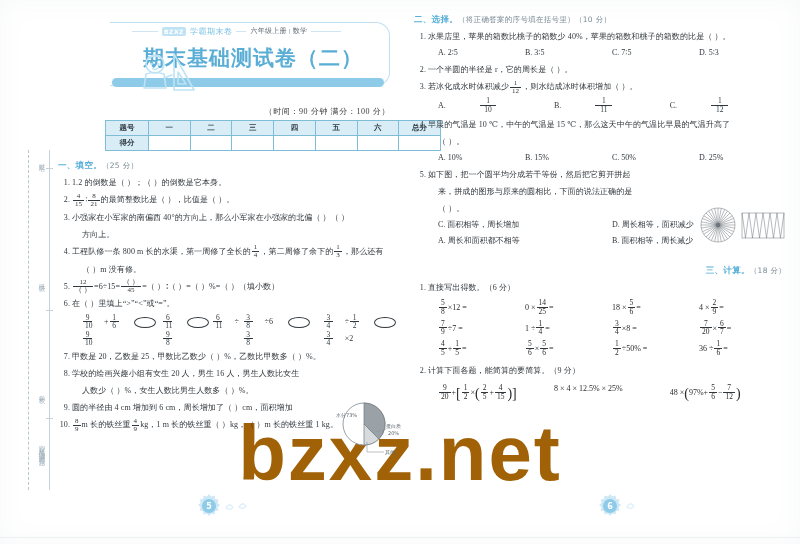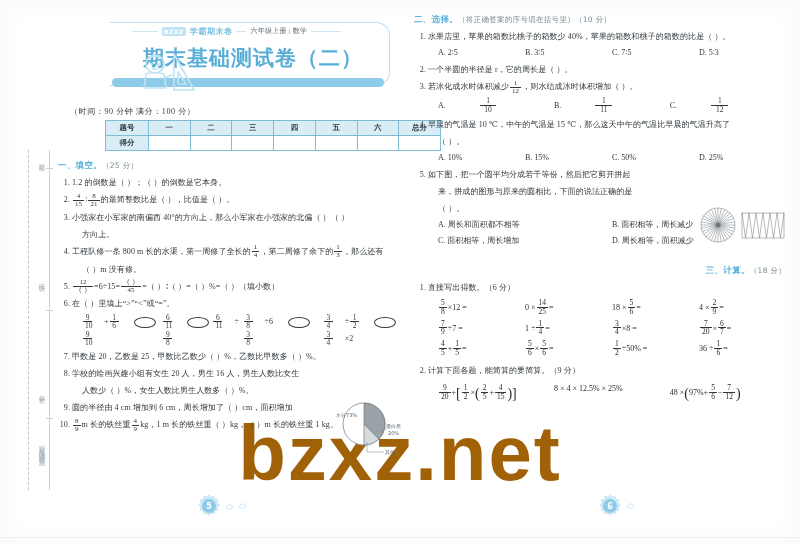--- a/index.html
+++ b/index.html
@@ -48,34 +48,34 @@
     position:absolute;left:62px;top:6px;width:250px;height:14px;
     display:flex;align-items:center;gap:4px;
   }
   .kicker .rule{flex:0 0 26px;height:1px;background:#cfe6f2;}
   .kicker .rule.long{flex:0 0 30px;}
   .kicker .tagbox{
     font-family:"DejaVu Sans","Liberation Sans",sans-serif;
     font-size:6px;font-weight:bold;color:#ffffff;background:#bfe3f4;
     padding:1px 2px;border-radius:2px;letter-spacing:.5px;
   }
-  .kicker .brand{font-size:8px;color:#7cc3e4;font-weight:bold;letter-spacing:.5px;}
+  .kicker .brand{font-size:8px;color:#7cc3e4;font-weight:normal;letter-spacing:.5px;}
   .kicker .dash2{flex:0 0 10px;height:1px;background:#cfe6f2;}
   .kicker .grade{font-size:7px;color:#5f6b73;letter-spacing:.3px;white-space:nowrap;}
   .banner .maintitle{
     position:absolute;left:52px;top:20px;width:262px;height:40px;
     display:flex;align-items:center;justify-content:center;
     font-family:"DejaVu Sans","Liberation Sans",sans-serif;
     font-size:21px;font-weight:bold;color:#5aaed6;letter-spacing:1px;
   }
   .mascot{position:absolute;left:68px;top:26px;width:62px;height:58px;}
 
   
   .infoline{
-    position:absolute;left:70px;top:106px;width:320px;text-align:left;
+    position:absolute;left:70px;top:106px;width:320px;text-align:right;
     font-size:8px;color:#3a3a3a;letter-spacing:.6px;
   }
   .scoretable{position:absolute;left:62px;top:120px;width:336px;z-index:3;margin-left:43px;}
   table.score{border-collapse:collapse;width:100%;table-layout:fixed;}
   table.score td{
     border:.8px solid #7fbcd8;height:14px;text-align:center;
     font-size:7.5px;color:#2f3a40;padding:0;
   }
   table.score tr.head td{background:#d9edf7;font-weight:bold;}
   table.score td.lbl{background:#d9edf7;font-weight:bold;width:42px;}
@@ -390,26 +390,26 @@
       <span>D. 25%</span>
     </div>
 
     <div class="q" style="padding-right:92px;">
       <span class="num">5.</span>
       <span>如下图，把一个圆平均分成若干等份，然后把它剪开拼起</span>
     </div>
     <div class="q cont" style="padding-right:92px;">来，拼成的图形与原来的圆相比，下面的说法正确的是</div>
     <div class="q cont">（      ）。</div>
     <div class="opts c2">
+      <span>C. 面积相等，周长增加</span>
+      <span>D. 周长相等，面积减少</span>
+    </div>
+    <div class="opts c2">
       <span>A. 周长和面积都不相等</span>
       <span>B. 面积相等，周长减少</span>
-    </div>
-    <div class="opts c2">
-      <span>C. 面积相等，周长增加</span>
-      <span>D. 周长相等，面积减少</span>
     </div>
 
     <div class="sec" style="margin-top:17px;text-align:right;">
       <span>三、计算。</span><span class="pts">（18 分）</span>
     </div>
 
     <div class="q">
       <span class="num">1.</span>
       <span>直接写出得数。</span><span>（6 分）</span>
     </div>

